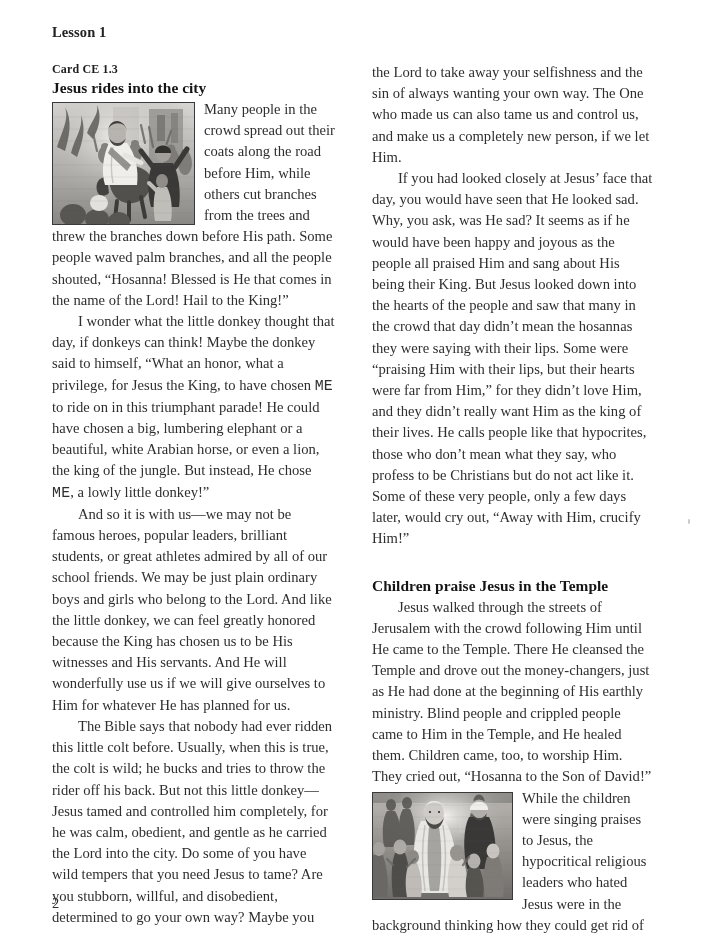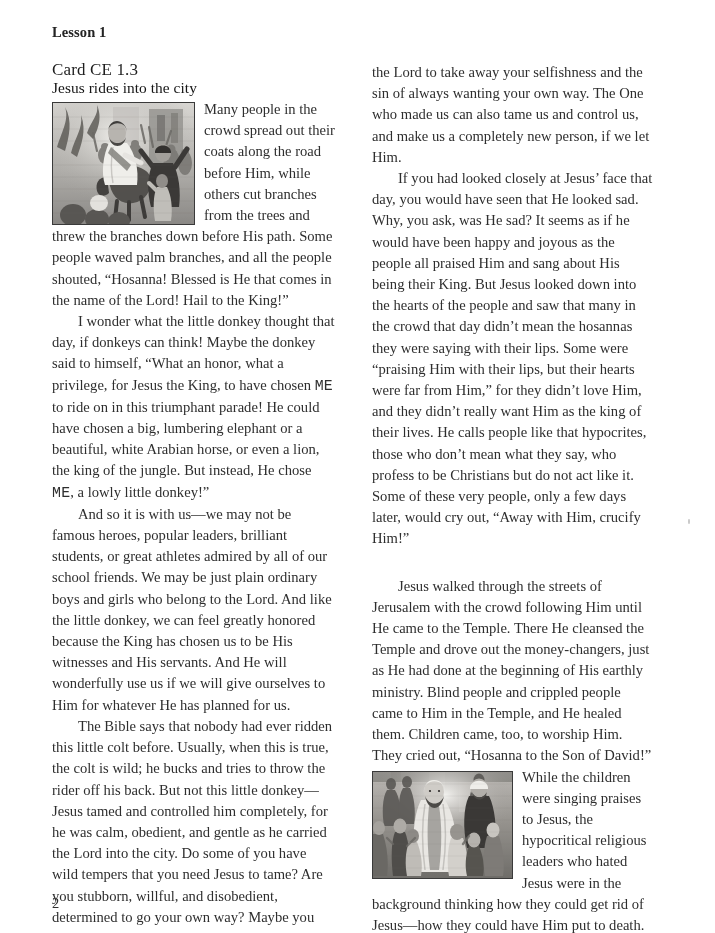--- a/index.html
+++ b/index.html
@@ -36,30 +36,30 @@
     width: 283px;
     font-size: 14.6px;
     line-height: 21.2px;
     text-align: left;
     color: #2e2e2e;
   }
   .col-left  { left: 52px;  }
   .col-right { left: 372px; }
 
   .card-label {
-    font-size: 17px;
-    font-weight: normal;
+    font-size: 12px;
+    font-weight: bold;
     letter-spacing: 0.15px;
     color: #1e1e1e;
     margin: 0 0 1px 0;
     line-height: 15px;
   }
   .card-title {
     font-size: 15.4px;
-    font-weight: normal;
+    font-weight: bold;
     letter-spacing: 0.05px;
     color: #151515;
     margin: 0 0 1px 0;
     line-height: 20px;
   }
 
   p.body {
     margin: 0;
     text-indent: 26px;
   }
@@ -240,20 +240,21 @@
 
   <div class="col col-right">
 
     <p class="body cont">the Lord to take away your selfishness and the sin of always wanting your own way.  The One who made us can also tame us and control us, and make us a completely new person, if we let Him.</p>
 
     <p class="body">If you had looked closely at Jesus’ face that day, you would have seen that He looked sad.  Why, you ask, was He sad?  It seems as if he would have been happy and joyous as the people all praised Him and sang about His being their King.  But Jesus looked down into the hearts of the people and saw that many in the crowd that day didn’t mean the hosannas they were saying with their lips.  Some were “praising Him with their lips, but their hearts were far from Him,” for they didn’t love Him, and they didn’t really want Him as the king of their lives.  He calls people like that hypocrites, those who don’t mean what they say, who profess to be Christians but do not act like it.  Some of these very people, only a few days later, would cry out, “Away with Him, crucify Him!”</p>
 
     <div class="section-gap"></div>
 
 
+    <div class="card-title">Children praise Jesus in the Temple</div>
 
     <p class="body">Jesus walked through the streets of Jerusalem with the crowd following Him until He came to the Temple.  There He cleansed the Temple and drove out the money-changers, just as He had done at the beginning of His earthly ministry.  Blind people and crippled people came to Him in the Temple, and He healed them.  Children came, too, to worship Him.  They cried out, “Hosanna to the Son of David!”</p>
 
     <div class="engraving eng-2">
       <svg viewBox="0 0 139 106" preserveAspectRatio="none" aria-hidden="true">
         <defs>
           <linearGradient id="sky2" x1="0" y1="0" x2="0" y2="1">
             <stop offset="0%" stop-color="#bdbab6"></stop>
             <stop offset="45%" stop-color="#97948f"></stop>
             <stop offset="100%" stop-color="#6f6d69"></stop>

